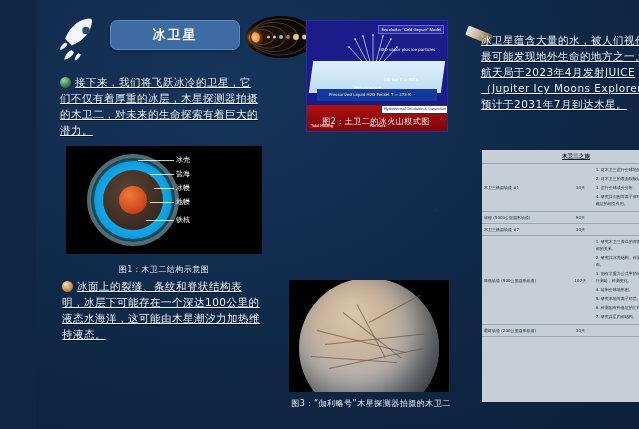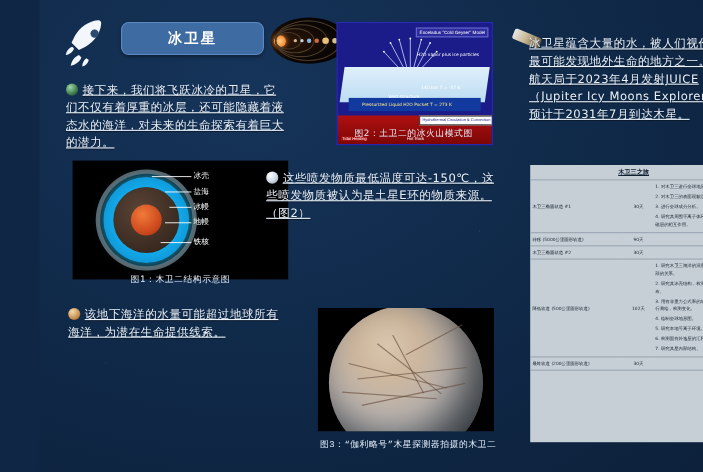--- a/index.html
+++ b/index.html
@@ -138,21 +138,21 @@
       <div class="pl" style="left:27px;width:3px;height:3px;background:#c9d6e2;"></div>
       <div class="pl" style="left:33px;width:4px;height:4px;background:#8fb7de;"></div>
       <div class="pl" style="left:40px;width:4px;height:4px;background:#d06a3a;"></div>
       <div class="pl" style="left:47px;width:6px;height:6px;background:#e8c07a;"></div>
       <div class="pl" style="left:56px;width:5px;height:5px;background:#d7c08a;"></div>
       <div class="pl" style="left:63px;width:4px;height:4px;background:#7fd3e0;"></div>
     </div>
   </div>
 
   <div class="p-intro ctext">
-    <span class="bullet b-green"></span><span>接下来，我们将飞跃冰冷的卫星，它们不仅有着厚重的冰层，还可能隐藏着液态水的海洋，对未来的生命探索有着巨大的潜力。</span>
+    <span class="bullet b-green"></span><span>接下来，我们将飞跃冰冷的卫星，它们不仅有着厚重的冰层，木星探测器拍摄的木卫二，对未来的生命探索有着巨大的潜力。</span>
   </div>
 
   <div class="fig1">
     <div class="ring" style="left:34%;width:92px;height:92px;background:#5b6268;"></div>
     <div class="ring" style="left:34%;width:84px;height:84px;background:#0b2b3a;"></div>
     <div class="ring" style="left:34%;width:78px;height:78px;
         background:radial-gradient(circle,#1fd3ff 0%,#12a8e8 55%,#0c7fc0 100%);
         box-shadow:0 0 10px #2fd8ff88;"></div>
     <div class="ring" style="left:34%;width:60px;height:60px;
         background:radial-gradient(circle at 40% 35%,#5a4436,#3a2a20 70%,#241a13);"></div>
@@ -163,21 +163,21 @@
     <div class="f1lab" style="left:110px;top:9px;">冰壳</div>
     <div class="lline" style="left:84px;top:28px;width:24px;"></div>
     <div class="f1lab" style="left:110px;top:23px;">盐海</div>
     <div class="lline" style="left:88px;top:42px;width:20px;"></div>
     <div class="f1lab" style="left:110px;top:37px;">冰幔</div>
     <div class="lline" style="left:84px;top:56px;width:24px;"></div>
     <div class="f1lab" style="left:110px;top:51px;">地幔</div>
     <div class="lline" style="left:80px;top:74px;width:28px;"></div>
     <div class="f1lab" style="left:110px;top:69px;">铁核</div>
   </div>
-  <div class="cap" style="left:30px;top:248px;width:196px;">图1：木卫二结构示意图</div>
+  <div class="cap" style="left:30px;top:264px;width:196px;">图1：木卫二结构示意图</div>
 
   <div class="fig2">
     <div class="f2t">Enceladus "Cold Geyser" Model</div>
 
     <svg class="f2plume" viewBox="0 0 56 40">
       <g stroke="#cfe6ff" stroke-width=".7" fill="none">
         <path d="M28 40 L10 6"></path>
           <path d="M28 40 L18 3"></path>
           <path d="M28 40 L28 2"></path>
         <path d="M28 40 L38 3"></path>
@@ -204,43 +204,40 @@
     <div class="f2lab" style="left:76px;top:56px;">140 bar  T = -57 K</div>
     <div class="f2lab" style="left:46px;top:64px;">Vent structure</div>
     <div class="f2lab" style="left:22px;top:71px;color:#ffe98a;">Pressurized Liquid H2O Pocket   T = 273 K</div>
     <div class="f2box" style="left:74px;top:84px;">Hydrothermal Circulation &amp; Convection</div>
     <div class="f2tag" style="left:3px;bottom:3px;">Tidal Heating</div>
     <div class="f2tag" style="left:62px;bottom:3px;background:transparent;">Hot Rock</div>
   </div>
   <div class="cap" style="left:270px;top:116px;width:140px;">图2：土卫二的冰火山模式图</div>
 
   <div class="p-mid ctext">
-    <div style="margin-top:2px;">
-      <span class="bullet b-moon"></span><span>这些喷发物质最低温度可达-150℃，这些喷发物质被认为是土星E环的物质来源。（图2）</span>
-    </div>
   </div>
 
   <div class="p-bottom ctext">
     <div style="margin-top:2px;">
-      <span class="bullet b-euro"></span><span>该地下海洋的水量可能超过地球所有海洋，为潜在生命提供线索。</span>
+      <span class="bullet b-euro"></span><span>冰面上的裂缝、条纹和脊状结构表明，冰层下可能存在一个深达100公里的液态水海洋，这可能由木星潮汐力加热维持液态。</span>
     </div>
   </div>
 
   <div class="fig3">
     <div class="europa">
       <div class="crack" style="left:18px;top:52px;width:92px;transform:rotate(14deg);"></div>
       <div class="crack" style="left:26px;top:66px;width:100px;transform:rotate(-6deg);"></div>
       <div class="crack" style="left:44px;top:34px;width:74px;transform:rotate(38deg);"></div>
       <div class="crack" style="left:58px;top:26px;width:60px;transform:rotate(62deg);"></div>
       <div class="crack" style="left:12px;top:78px;width:86px;transform:rotate(4deg);"></div>
       <div class="crack" style="left:70px;top:44px;width:58px;transform:rotate(-28deg);"></div>
       <div class="crack" style="left:30px;top:90px;width:96px;transform:rotate(-12deg);"></div>
     </div>
   </div>
-  <div class="cap" style="left:245px;top:398px;width:180px;font-family:Liberation Mono, monospace;">图3：“伽利略号”木星探测器拍摄的木卫二</div>
+  <div class="cap" style="left:245px;top:398px;width:180px;">图3：“伽利略号”木星探测器拍摄的木卫二</div>
 
   <div class="rt-streak"></div>
   <div class="p-right ctext">
     <span>冰卫星蕴含大量的水，被人们视作目前最可能发现地外生命的地方之一。欧洲航天局于2023年4月发射JUICE（Jupiter Icy Moons Explorer），预计于2031年7月到达木星。</span>
   </div>
 
   <div class="fig4">
     <div class="t-title">木卫三之旅</div>
     <table>
       <tbody>

